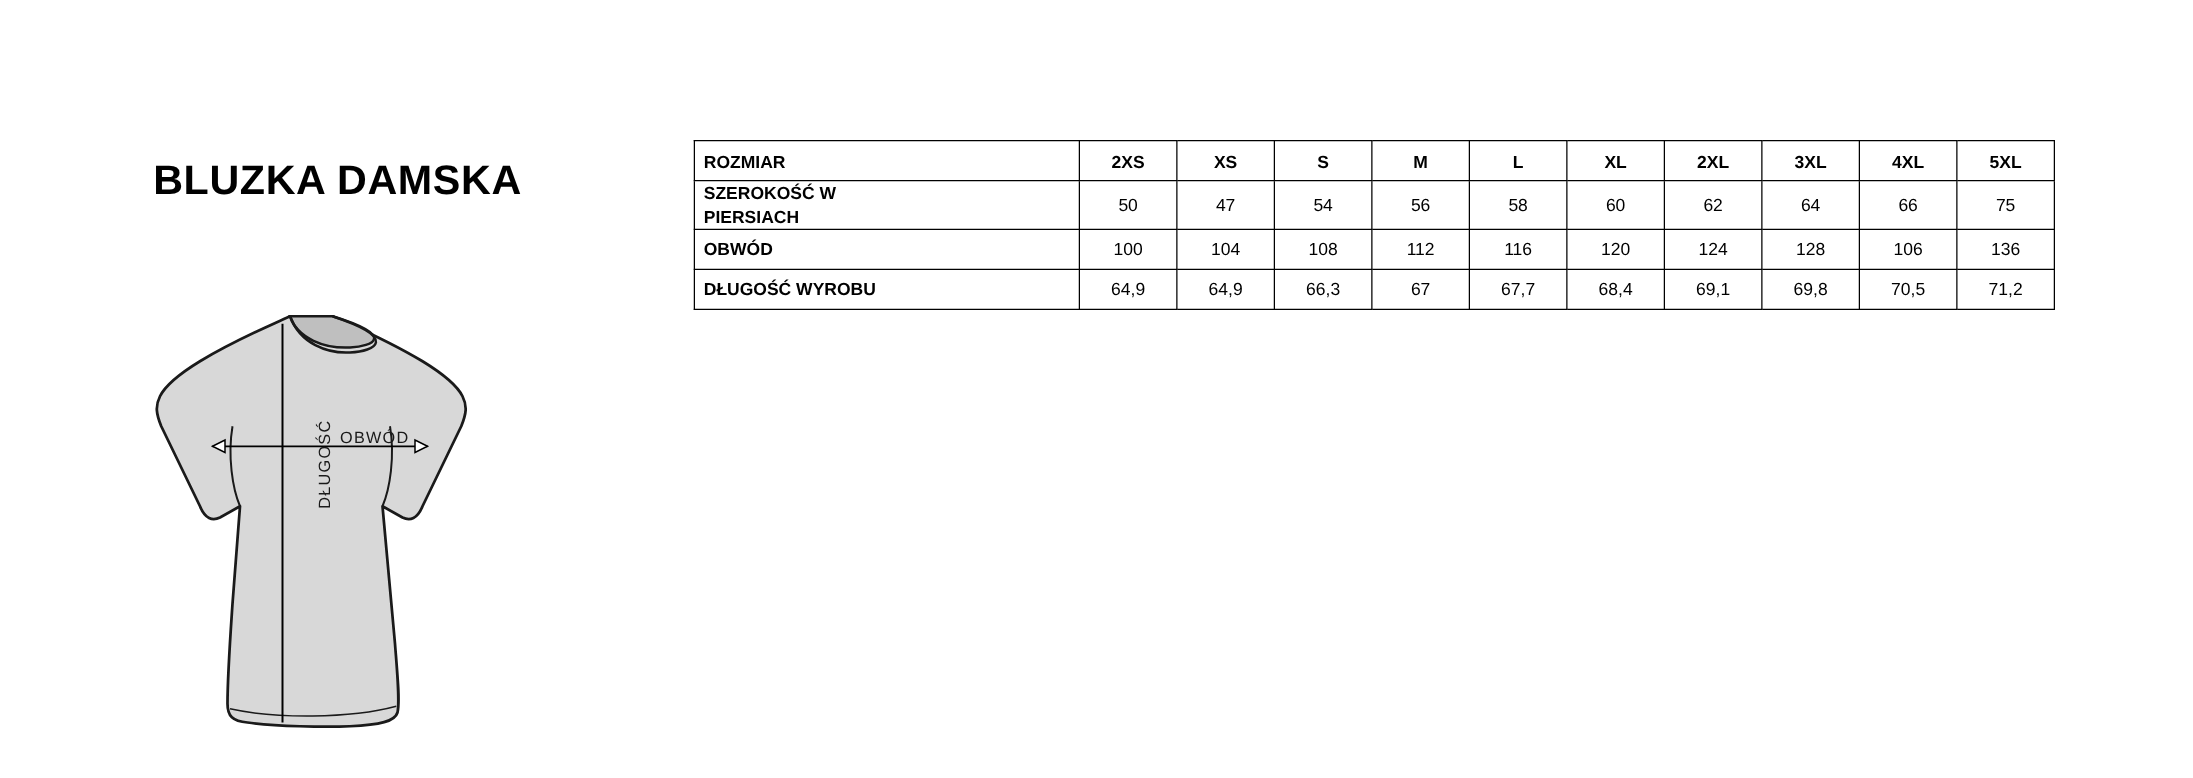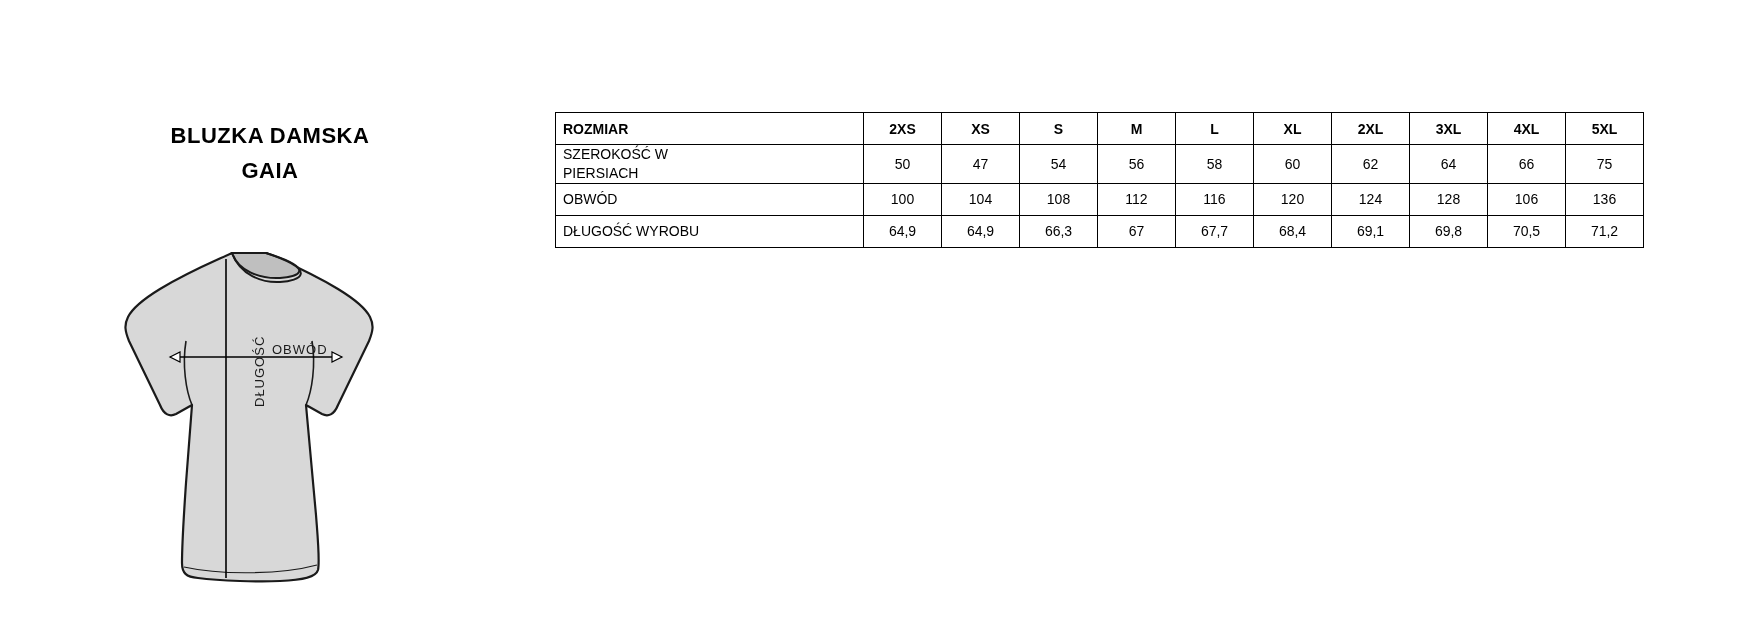--- a/index.html
+++ b/index.html
@@ -24,21 +24,21 @@
     width: 540px;
     height: 622px;
   }
 
   #product-title {
     position: absolute;
     top: 118px;
     left: 0;
     width: 540px;
     text-align: center;
-    font-size: 22px;
+    font-size: 33px;
     font-weight: bold;
     line-height: 1.6;
     letter-spacing: 0.5px;
   }
 
   #shirt-wrap {
     position: absolute;
     top: 245px;
     left: 120px;
     width: 320px;
@@ -93,21 +93,21 @@
     vertical-align: middle;
     font-family: "Liberation Sans", sans-serif;
   }
 
   
   .rowhead {
     width: 300px;
     text-align: left;
     padding-left: 7px !important;
     font-size: 18px;
-    font-weight: normal;
+    font-weight: bold;
   }
   .rowhead.strong {
     font-weight: bold;
   }
 
   .sizecol {
     width: 77px;
     font-weight: bold;
     font-size: 18px;
   }
@@ -127,21 +127,20 @@
     line-height: 1.35;
   }
 </style>
 </head>
 <body>
 
 <div id="left-panel">
 
   <div id="product-title">
     <div>BLUZKA DAMSKA</div>
-    <div>GAIA</div>
   </div>
 
   <div id="shirt-wrap">
     <svg width="320" height="350" viewBox="0 0 320 350">
 
       <path d="M112 8
                C 95 16, 70 26, 40 44
                C 22 55, 12 64, 8 72
                C 4 80, 5 86, 9 96
                L 40 160

